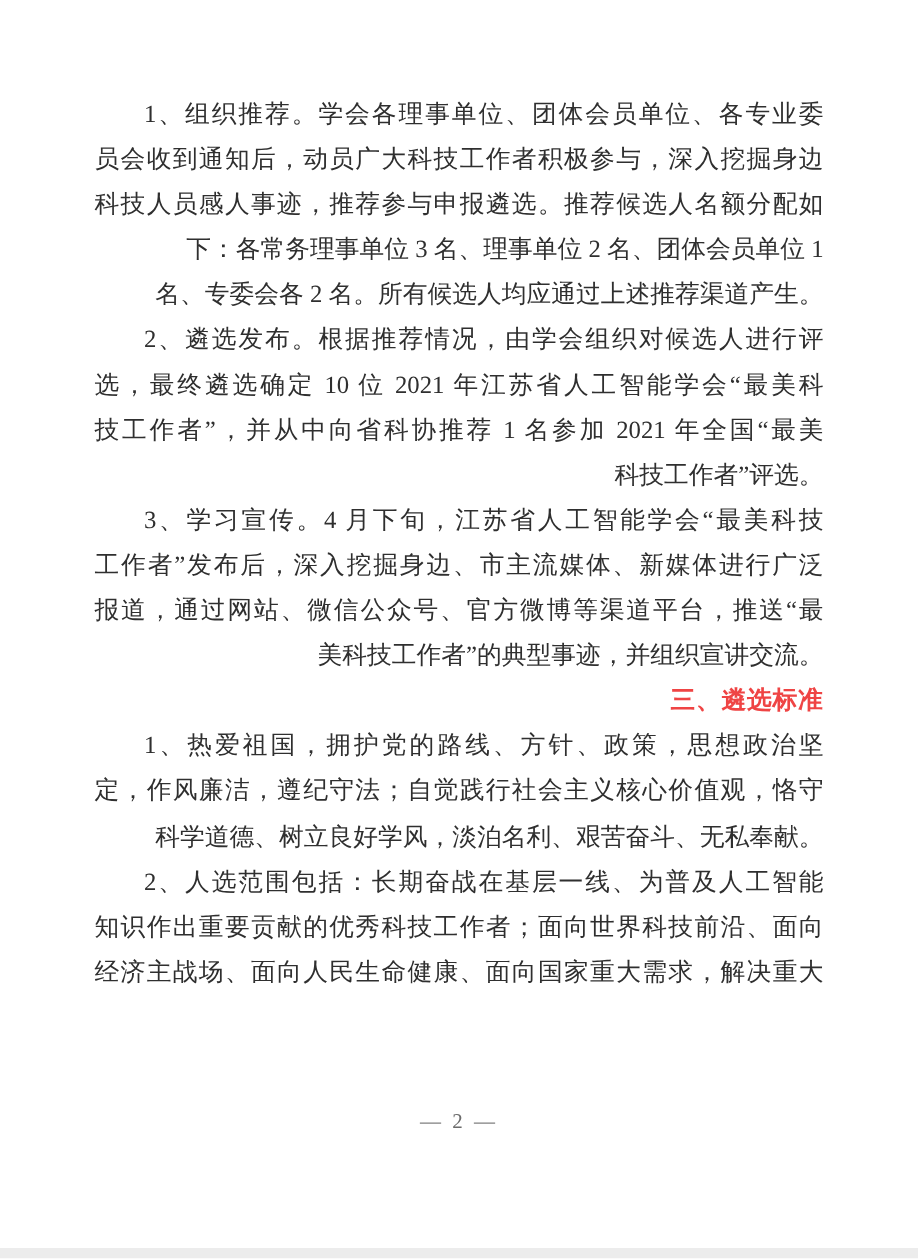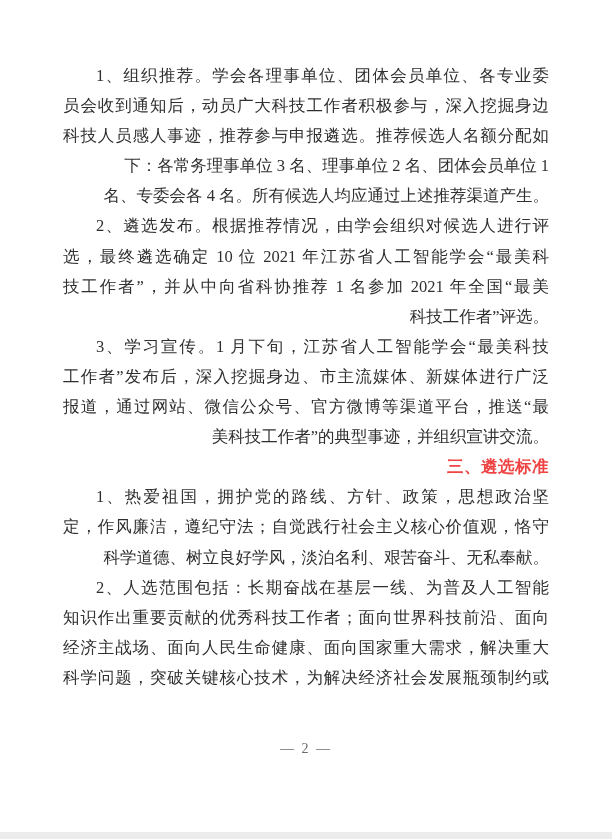--- a/index.html
+++ b/index.html
@@ -66,35 +66,34 @@
 </style>
 </head>
 <body>
 
 <div class="page">
   <div class="text-block">
     <div class="line indent fill">1、组织推荐。学会各理事单位、团体会员单位、各专业委</div>
     <div class="line fill">员会收到通知后，动员广大科技工作者积极参与，深入挖掘身边</div>
     <div class="line fill">科技人员感人事迹，推荐参与申报遴选。推荐候选人名额分配如</div>
     <div class="line">下：各常务理事单位 3 名、理事单位 2 名、团体会员单位 1</div>
-    <div class="line">名、专委会各 4 名。所有候选人均应通过上述推荐渠道产生。</div>
+    <div class="line">名、专委会各 2 名。所有候选人均应通过上述推荐渠道产生。</div>
     <div class="line indent fill">2、遴选发布。根据推荐情况，由学会组织对候选人进行评</div>
     <div class="line fill">选，最终遴选确定 10 位 2021 年江苏省人工智能学会“最美科</div>
     <div class="line fill">技工作者”，并从中向省科协推荐 1 名参加 2021 年全国“最美</div>
     <div class="line">科技工作者”评选。</div>
-    <div class="line indent fill">3、学习宣传。1 月下旬，江苏省人工智能学会“最美科技</div>
+    <div class="line indent fill">3、学习宣传。4 月下旬，江苏省人工智能学会“最美科技</div>
     <div class="line fill">工作者”发布后，深入挖掘身边、市主流媒体、新媒体进行广泛</div>
     <div class="line fill">报道，通过网站、微信公众号、官方微博等渠道平台，推送“最</div>
     <div class="line">美科技工作者”的典型事迹，并组织宣讲交流。</div>
     <div class="line indent heading">三、遴选标准</div>
     <div class="line indent fill">1、热爱祖国，拥护党的路线、方针、政策，思想政治坚</div>
     <div class="line fill">定，作风廉洁，遵纪守法；自觉践行社会主义核心价值观，恪守</div>
     <div class="line">科学道德、树立良好学风，淡泊名利、艰苦奋斗、无私奉献。</div>
     <div class="line indent fill">2、人选范围包括：长期奋战在基层一线、为普及人工智能</div>
     <div class="line fill">知识作出重要贡献的优秀科技工作者；面向世界科技前沿、面向</div>
     <div class="line fill">经济主战场、面向人民生命健康、面向国家重大需求，解决重大</div>
-    <div class="line fill">科学问题，突破关键核心技术，为解决经济社会发展瓶颈制约或</div>
   </div>
 
   <div class="page-number">— 2 —</div>
 
   <div class="page-gap"></div>
 </div>
 
 </body></html>

